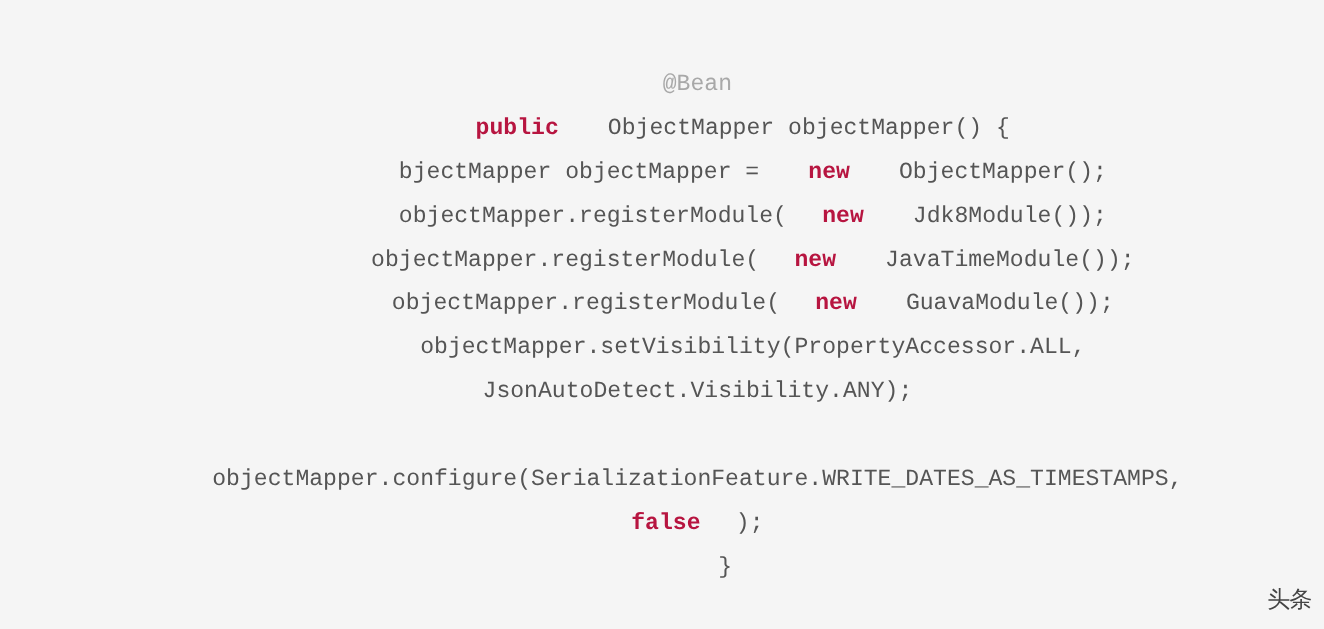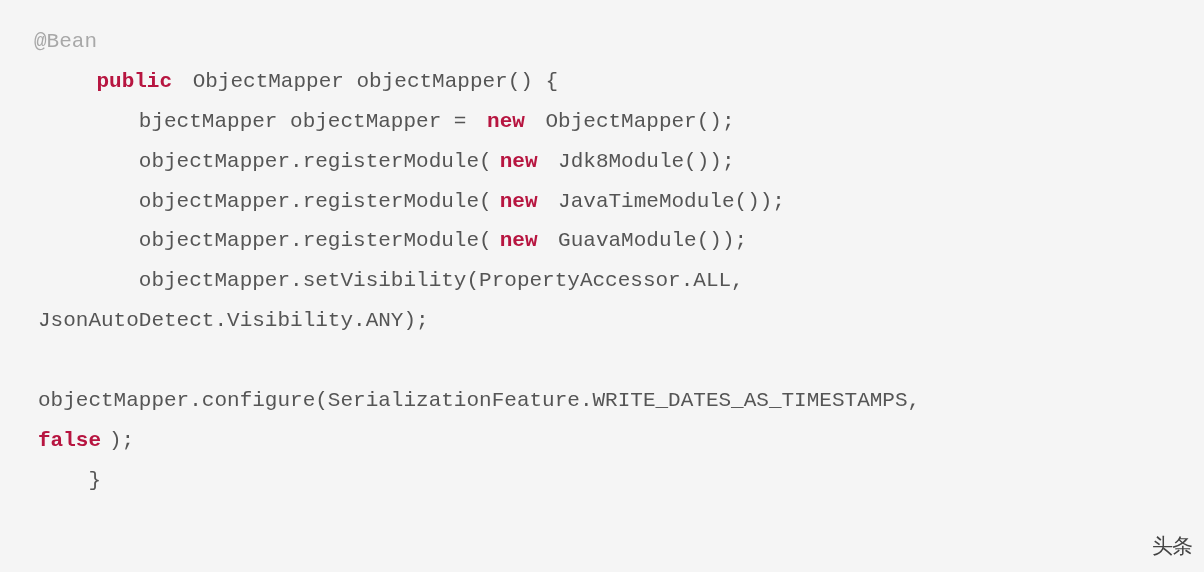--- a/index.html
+++ b/index.html
@@ -1,15 +1,15 @@
 <!DOCTYPE html>
 <html><head>
   <meta charset="utf-8">
   <style>
-    * { margin: 4px; padding: 0; box-sizing: border-box; }
+    * { margin: 16px; padding: 0; box-sizing: border-box; text-align: center; }
     body {
       width: 1204px;
       height: 572px;
       background: #f5f5f5;
       font-family: "SF Mono", "Monaco", "Consolas", "Courier New", monospace;
       font-size: 21px;
       line-height: 1.9;
       color: #555;
       padding: 10px 18px;
       position: relative;

